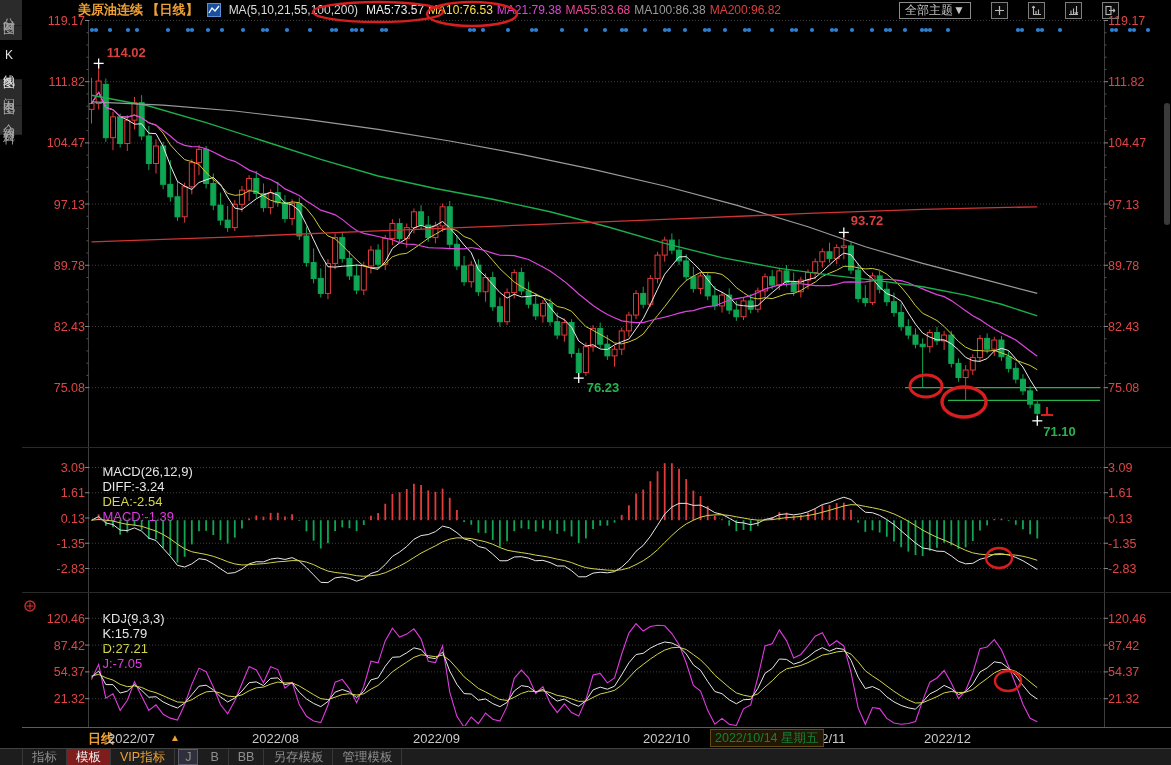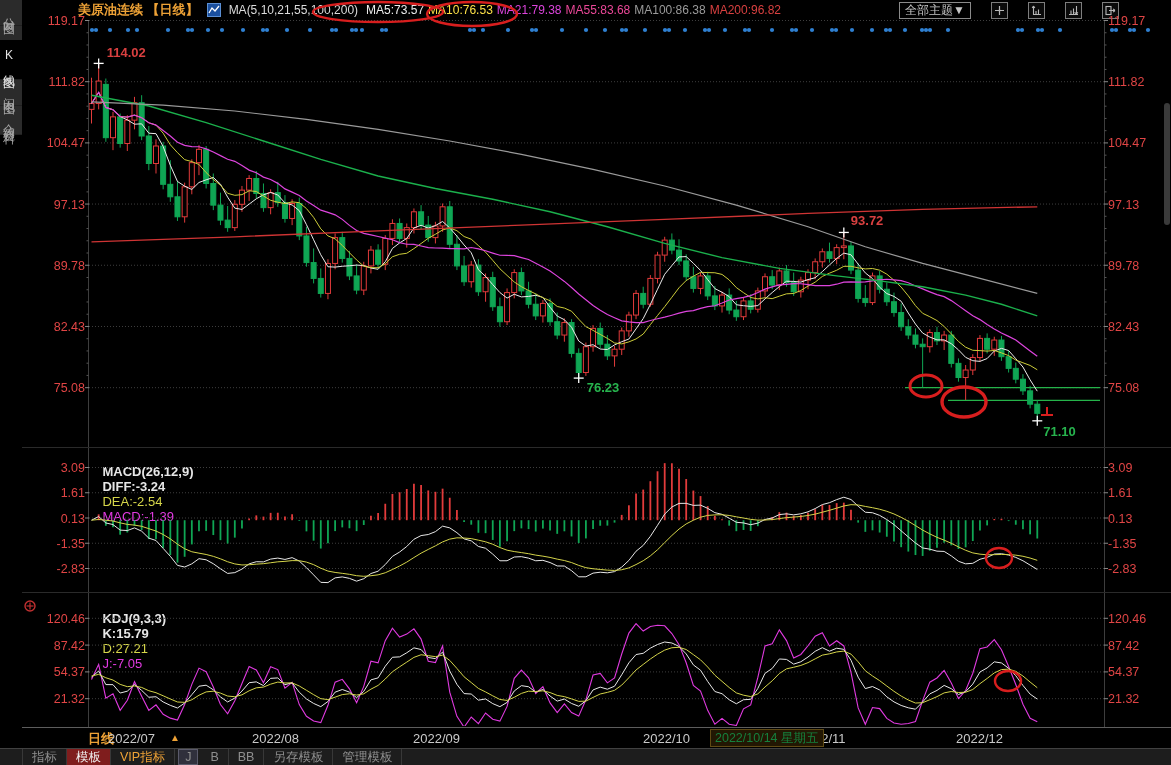--- a/index.html
+++ b/index.html
@@ -19,21 +19,21 @@
   .tb-title{color:#eea236;font-weight:bold;font-size:13px;}
   .ma-label{color:#dcdcdc;}
   .ma-val{font-size:12px;}
   .topbar-right{position:absolute;right:52px;top:2px;display:flex;gap:20px;align-items:center;z-index:2;}
   .theme-btn{border:1px solid #8a8a8a;color:#c6c6c6;font-size:12px;padding:0 5px;height:15px;
              line-height:15px;cursor:pointer;}
   .tool-icon{width:15px;height:15px;border:1px solid #7e7e7e;display:flex;align-items:center;
              justify-content:center;cursor:pointer;background:#0a0a0a;}
   
   .panel-header{position:absolute;left:88px;font-size:13px;z-index:2;white-space:pre;}
-  .hd-white{color:#e6e6e6;font-weight:bold;} .hd-yellow{color:#d6d64a;} .hd-magenta{color:#e23ae2;}
+  .hd-white{color:#e6e6e6;} .hd-yellow{color:#d6d64a;} .hd-magenta{color:#e23ae2;}
   
   .xaxis-bar{position:absolute;left:0;top:727px;width:1171px;height:21px;background:#000;
              border-top:1px solid #5d5d5d;z-index:2;}
   .period-label{position:absolute;left:88px;top:2px;color:#eea236;font-weight:bold;font-size:13px;cursor:pointer;text-align:right;}
   .period-arrow{position:absolute;left:170px;top:4px;color:#eea236;font-size:10px;cursor:pointer;}
   .x-label{position:absolute;top:3px;color:#c9c9c9;font-size:13px;}
   .x-tooltip{position:absolute;left:710px;top:1px;background:#221703;border:1px solid #5f4a14;
              color:#15803d;font-size:12.5px;padding:0 4px;height:16px;line-height:16px;}
   
   .tabbar{position:absolute;left:0;top:748px;width:1171px;height:17px;background:#1d1d1d;
@@ -123,21 +123,21 @@
   <div class="panel-header" style="top:596px;">
     <span class="hd-white">KDJ(9,3,3)</span><span> </span>
     <span class="hd-white">K:15.79</span><span> </span>
     <span class="hd-yellow">D:27.21</span><span> </span>
     <span class="hd-magenta">J:-7.05</span>
   </div>
 
   <div class="xaxis-bar">
     <span class="period-label">日线</span>
     <span class="period-arrow">▲</span>
-    <span id="xaxis-labels"><span class="x-label" style="left: 108px;">2022/07</span><span class="x-label" style="left: 252px;">2022/08</span><span class="x-label" style="left: 413px;">2022/09</span><span class="x-label" style="left: 643px;">2022/10</span><span class="x-label" style="left: 814px;">22/11</span><span class="x-label" style="left: 956px;">2022/12</span></span>
+    <span id="xaxis-labels"><span class="x-label" style="left: 108px;">2022/07</span><span class="x-label" style="left: 252px;">2022/08</span><span class="x-label" style="left: 413px;">2022/09</span><span class="x-label" style="left: 643px;">2022/10</span><span class="x-label" style="left: 814px;">22/11</span><span class="x-label" style="left: 924px;">2022/12</span></span>
     <span class="x-tooltip">2022/10/14 星期五</span>
   </div>
 
   <div class="tabbar" id="tabbar">
       <span class="tab">指标</span>
       <span class="tab sel">模板</span>
       <span class="tab vip">VIP指标</span>
       <span class="tab boxed">J</span>
       <span class="tab">B</span>
       <span class="tab">BB</span>

